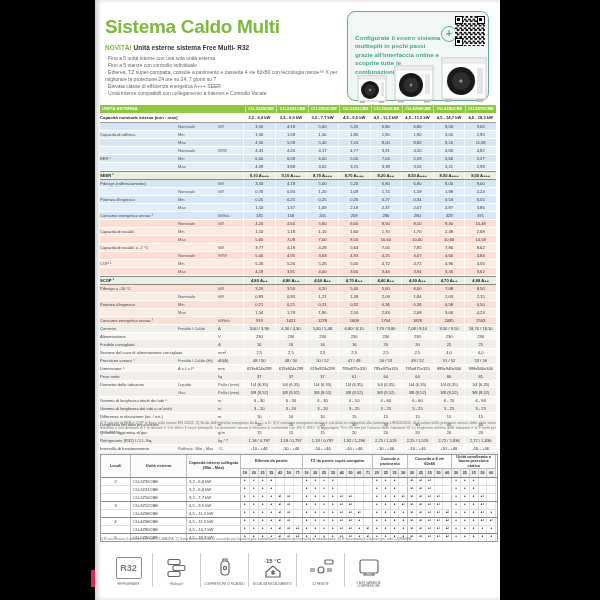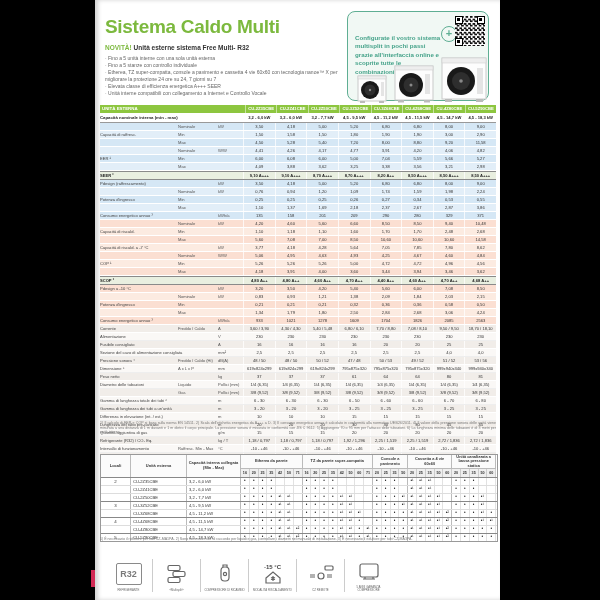--- a/index.html
+++ b/index.html
@@ -80,21 +80,21 @@
   .crow{height:7px;border-top:.4px solid #ddd;background:#fff;}
   .crow.gstart{border-top:.8px solid #888;}
   .cl{width:30px;flex:none;font-size:4.4px;line-height:7px;text-align:center;color:#333;}
   .cm{width:56px;flex:none;font-size:4.1px;line-height:7px;color:#333;padding-left:2px;box-sizing:border-box;}
   .cp{width:54px;flex:none;font-size:4.1px;line-height:7px;color:#333;padding-left:2px;box-sizing:border-box;}
   .sz{width:8.8px;flex:none;font-size:4.6px;line-height:6.6px;text-align:center;color:#222;
       border-right:.4px solid #e2e2e2;box-sizing:border-box;}
   .combo-note{position:absolute;left:5px;top:537px;width:396px;margin:0;font-size:3.6px;color:#777;}
 
   
-  .footer{position:absolute;left:10px;top:548px;height:44px;display:flex;align-items:flex-end;}
+  .footer{position:absolute;left:10px;top:548px;height:44px;display:flex;align-items:center;}
   .ficon{width:47px;flex:none;border-right:.6px solid #ccc;display:flex;flex-direction:column;
          align-items:center;justify-content:flex-start;padding-top:2px;}
   .ficon:last-child{border-right:none;}
   .ficon .art{height:26px;display:flex;align-items:center;justify-content:center;flex-direction:column;color:#555;}
   .ficon .lbl{font-size:2.8px;line-height:3.2px;color:#666;text-align:center;margin-top:2px;max-width:42px;}
   .r32box{width:24px;height:20px;border:1.2px solid #8a8a8a;border-radius:2px;color:#7a7a7a;
           font-size:9px;font-weight:bold;display:flex;align-items:center;justify-content:center;}
   .minus15{font-size:6px;font-weight:bold;color:#444;line-height:6px;}
   svg{display:block;}
 </style>

